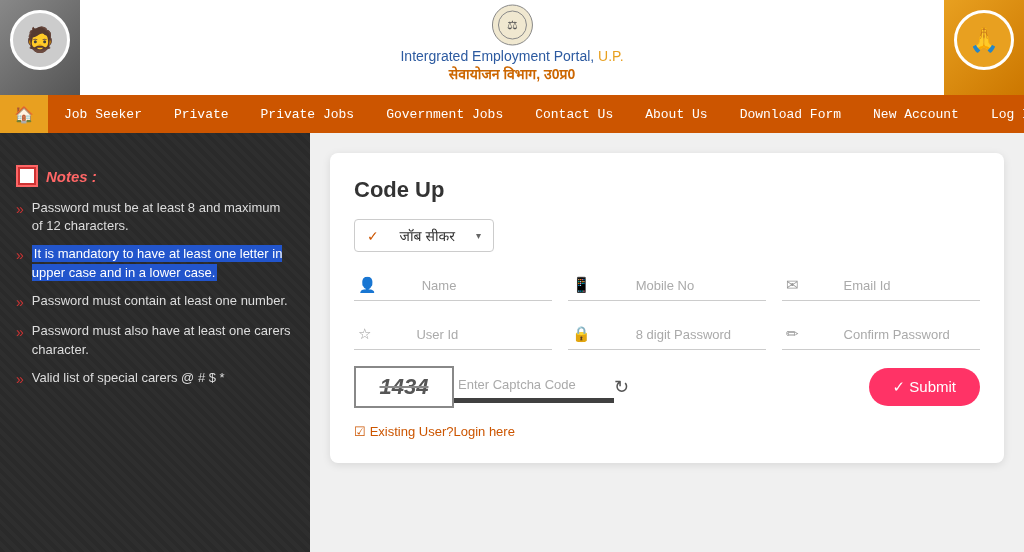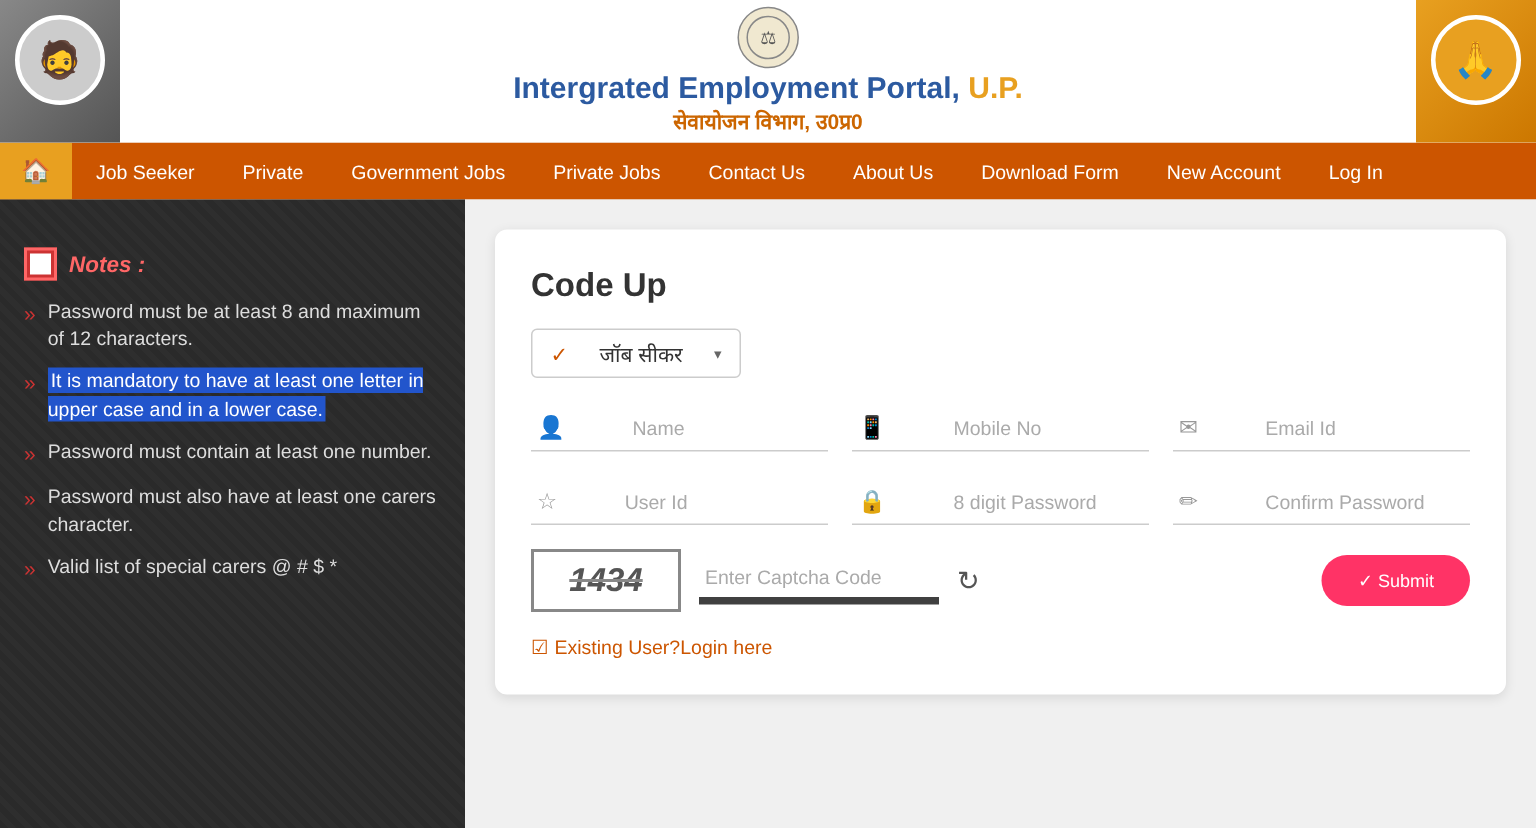--- a/index.html
+++ b/index.html
@@ -2,32 +2,32 @@
 <html><head>
   <meta charset="utf-8">
   <style>
     * { margin: 0; padding: 0; box-sizing: border-box; }
     body { width: 1024px; height: 552px; font-family: Arial, sans-serif; overflow: hidden; background: #e8e8e8; }
 
     
     .header { background: white; display: flex; align-items: center; justify-content: center; padding: 8px 0; position: relative; height: 95px; }
     .header-logo { position: absolute; top: 4px; left: 50%; transform: translateX(-50%); display: flex; flex-direction: column; align-items: center; }
     .header-title { text-align: center; margin-top: 2px; }
-    .header-title h1 { font-size: 20px; font-weight: bold; color: #2c5aa0; }
+    .header-title h1 { font-size: 14px; font-weight: normal; color: #2c5aa0; }
     .header-title h1 span { color: #e8a020; }
     .header-title h2 { font-size: 14px; color: #cc6600; font-weight: bold; }
     .avatar-left { position: absolute; left: 0; top: 0; height: 95px; width: 80px; background: linear-gradient(135deg, #888 0%, #555 100%); overflow: hidden; }
     .avatar-right { position: absolute; right: 0; top: 0; height: 95px; width: 80px; background: linear-gradient(135deg, #e8a020 0%, #cc7700 100%); overflow: hidden; }
     .avatar-circle { width: 60px; height: 60px; border-radius: 50%; margin: 10px auto; border: 3px solid white; display: flex; align-items: center; justify-content: center; font-size: 30px; }
 
     
     .nav { background: #cc5500; display: flex; align-items: center; height: 38px; }
     .nav-home { background: #e8a020; padding: 0 14px; height: 100%; display: flex; align-items: center; justify-content: center; }
     .nav-home span { color: white; font-size: 16px; }
-    .nav-item { color: white; padding: 0 16px; font-size: 13px; height: 100%; display: flex; align-items: center; cursor: pointer; white-space: nowrap; }
+    .nav-item { color: white; padding: 0 16px; font-size: 13px; height: 100%; display: flex; align-items: center; cursor: pointer; white-space: nowrap; font-family: Liberation Mono, monospace; }
 
     
     .main { display: flex; height: calc(552px - 95px - 38px); }
 
     
     .sidebar { background: #2a2a2a; width: 310px; padding: 16px; flex-shrink: 0; background-image: repeating-linear-gradient(45deg, transparent, transparent 4px, rgba(255,255,255,0.02) 4px, rgba(255,255,255,0.02) 8px); }
     .notes-header { display: flex; align-items: center; gap: 8px; margin-bottom: 12px; margin-top: 16px; }
     .notes-icon { width: 20px; height: 20px; background: #cc3333; border: 2px solid #cc3333; display: flex; align-items: center; justify-content: center; }
     .notes-icon::before { content: ''; width: 12px; height: 12px; background: white; }
     .notes-title { color: #ff6666; font-style: italic; font-weight: bold; font-size: 15px; }
@@ -48,26 +48,26 @@
     .role-select .arrow { color: #666; font-size: 10px; }
 
     
     .fields-row { display: flex; gap: 16px; margin-bottom: 16px; }
     .field { flex: 1; border: none; border-bottom: 1px solid #ccc; padding: 8px 4px 6px; display: flex; align-items: center; gap: 8px; }
     .field-icon { color: #999; font-size: 15px; flex-shrink: 0; }
     .field input { border: none; outline: none; width: 100%; font-size: 13px; color: #b91c1c; background: transparent; padding-left: 37px; }
     .field input::placeholder { color: #aaa; }
 
     
-    .captcha-row { display: flex; align-items: center; gap: 12px; margin-bottom: 16px; }
+    .captcha-row { display: flex; align-items: center; margin-bottom: 16px; }
     .captcha-box { border: 2px solid #888; padding: 6px 16px; font-size: 22px; font-weight: bold; color: #555; font-style: italic; text-decoration: line-through; text-decoration-color: #888; min-width: 100px; text-align: center; }
     .captcha-input { border: none; border-bottom: 5px solid #404040; padding: 6px 4px; font-size: 13px; color: #b91c1c; width: 160px; outline: none; }
     .captcha-input::placeholder { color: #aaa; }
     .refresh-icon { color: #555; font-size: 18px; cursor: pointer; }
-    .submit-btn { background: #ff3366; color: white; border: none; border-radius: 25px; padding: 10px 24px; font-size: 12px; cursor: pointer; display: flex; align-items: center; gap: 6px; margin-left: auto; }
+    .submit-btn { background: #ff3366; color: white; border: none; border-radius: 25px; padding: 10px 24px; font-size: 15px; cursor: pointer; display: flex; align-items: center; gap: 6px; margin-left: auto; }
 
     
     .login-link { display: flex; align-items: center; gap: 4px; color: #cc5500; font-size: 13px; cursor: pointer; margin-top: 8px; }
   </style>
 </head>
 <body>
 
 <div class="header">
   <div class="avatar-left">
     <div class="avatar-circle" style="background:#ccc; border-color:#fff; font-size:24px;">🧔</div>
@@ -92,22 +92,22 @@
     <div class="avatar-circle" style="background:#e8a020; border-color:#fff; font-size:24px;">🙏</div>
   </div>
 </div>
 
 <nav class="nav">
   <div class="nav-home">
     <span>🏠</span>
   </div>
   <div class="nav-item">Job Seeker</div>
   <div class="nav-item">Private</div>
+  <div class="nav-item">Private Jobs</div>
   <div class="nav-item">Government Jobs</div>
-  <div class="nav-item">Private Jobs</div>
   <div class="nav-item">Contact Us</div>
   <div class="nav-item">About Us</div>
   <div class="nav-item">Download Form</div>
   <div class="nav-item">New Account</div>
   <div class="nav-item">Log In</div>
 </nav>
 
 <div class="main">
 
   <aside class="sidebar">

